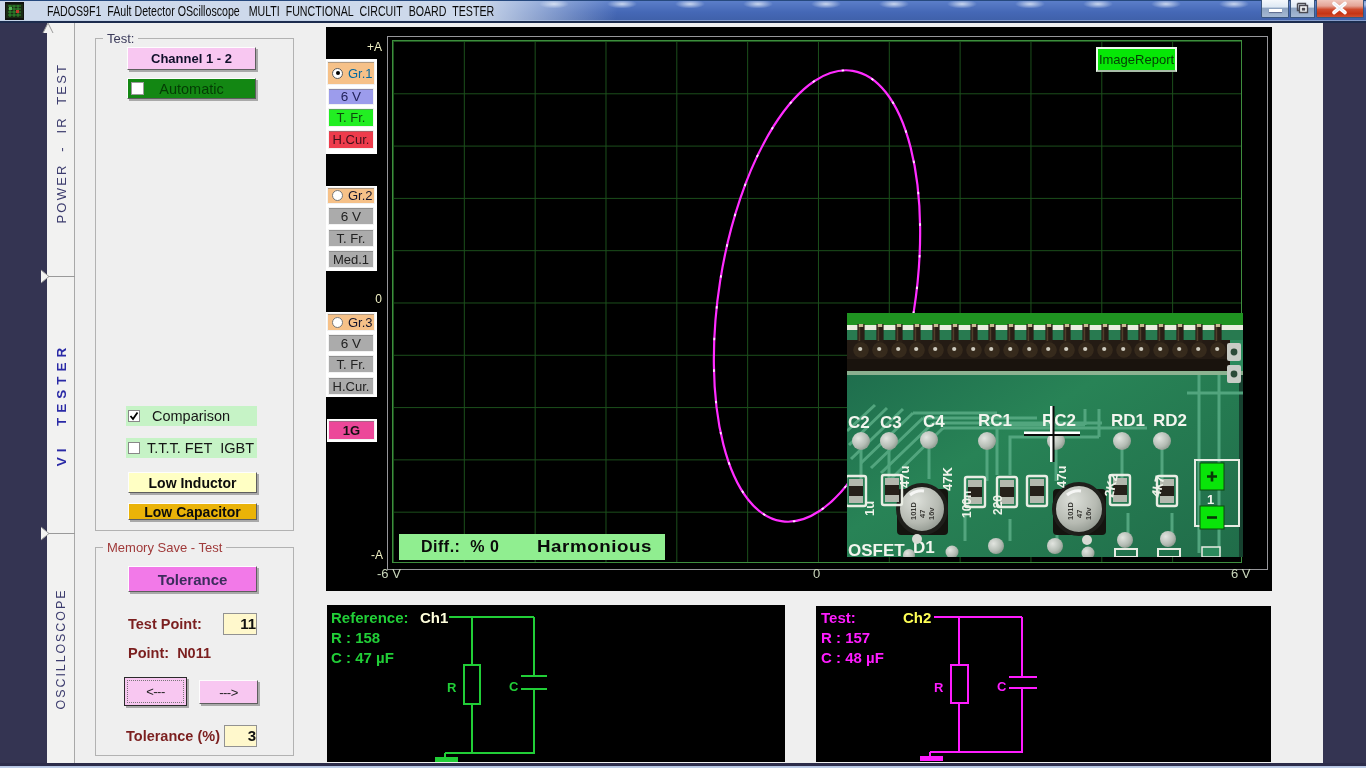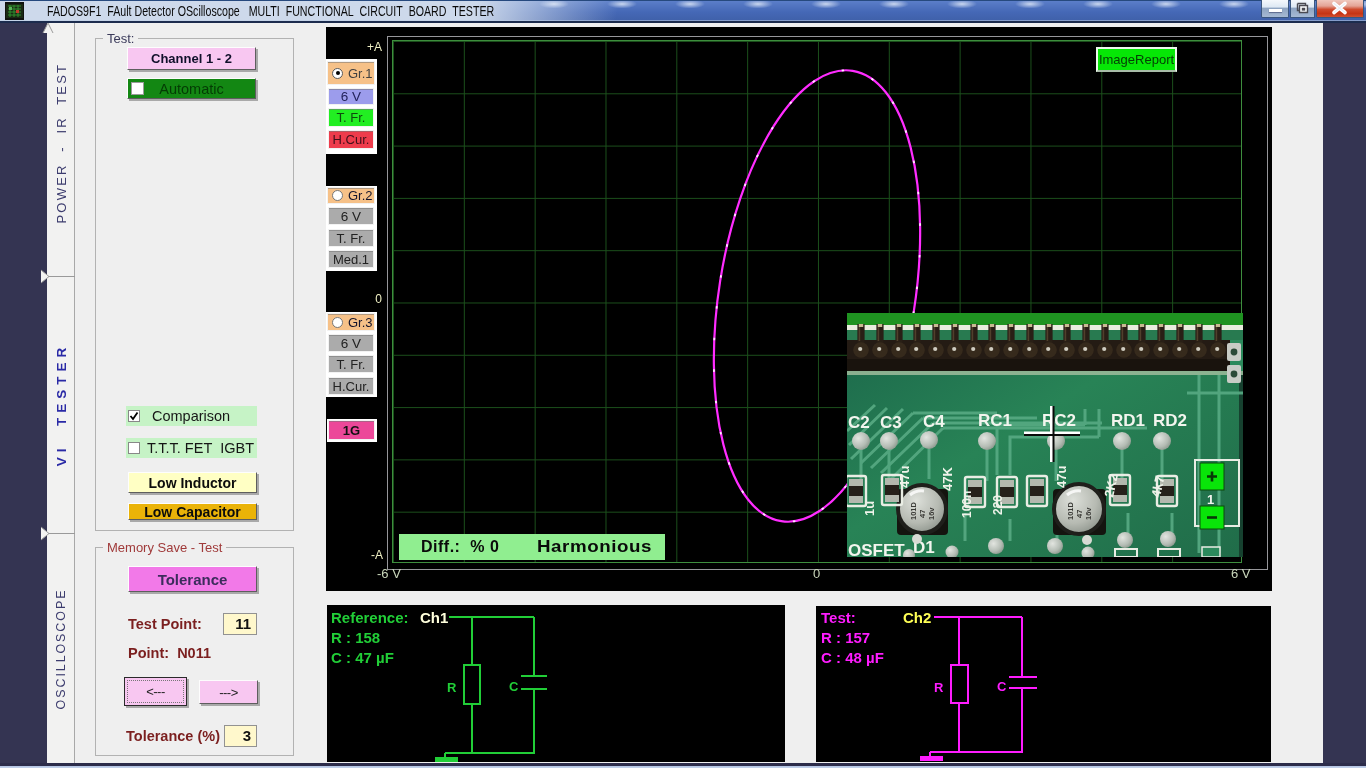--- a/index.html
+++ b/index.html
@@ -2,21 +2,21 @@
 <html><head>
 <meta charset="utf-8">
 <style>
 *{margin:0;padding:0;box-sizing:border-box}
 html,body{width:1366px;height:768px;overflow:hidden;font-family:"Liberation Sans",sans-serif;background:#EFEFEF}
 #w{position:relative;width:1366px;height:768px}
 .ab{position:absolute}
 .btn{position:absolute;display:flex;align-items:center;justify-content:center;border:1px solid;border-color:#FDFDFD #5E5E5E #5E5E5E #FDFDFD;box-shadow:2px 2px 0 rgba(100,100,100,.5)}
 .sbtn{position:absolute;display:flex;align-items:center;justify-content:center;border:1px solid #F2F2F2;font-size:13px;box-shadow:inset 0 1px 0 rgba(120,120,120,.55)}
 .maroon{color:#7B1F1F;font-weight:700;font-size:14.5px}
-.vbox{position:absolute;background:#FFF8CC;border:1px solid #929292;font-weight:700;font-size:15px;color:#111;text-align:right;padding-right:5px;line-height:20px}
+.vbox{position:absolute;background:#FFF8CC;border:1px solid #929292;font-weight:700;font-size:15px;color:#111;text-align:right;line-height:20px}
 .vtab{position:absolute;white-space:nowrap;text-align:center;transform:rotate(-90deg)}
 .glab{position:absolute;color:#F0F0C4;font-size:12px}
 </style>
 </head>
 <body>
 <div id="w">
 
 <div class="ab" id="tb" style="left:0;top:0;width:1366px;height:21px;background:linear-gradient(#5b7ec9 0,#4568b6 55%,#3f60a9 100%);border-top:1px solid #26497e;overflow:hidden">
   <div class="ab" style="left:0;top:0;width:620px;height:21px;background:linear-gradient(100deg,#cdd9eb 0,#cdd9eb 470px,rgba(205,217,235,0) 610px)"></div>
   <div class="ab" style="left:520px;top:0;width:846px;height:12px;background:radial-gradient(ellipse 20px 6px at 34px 3px,rgba(230,238,250,.8),rgba(230,238,250,0) 75%);background-size:68px 12px;background-repeat:repeat-x"></div>
@@ -85,21 +85,21 @@
 <div class="glab" style="left:1231px;top:566px;color:#C9D6BA;font-size:13px">6 V</div>
 
 <div class="ab" style="left:1096px;top:47px;width:81px;height:25px;background:#06E706;border:2px solid #ECF8EC;border-bottom-color:#A8BCA8;color:#063c06;font-size:13px;display:flex;align-items:center;justify-content:center">ImageReport</div>
 
 <div class="ab" style="left:399px;top:534px;width:266px;height:26px;background:#90EE90;display:flex;align-items:center;font-weight:700;font-size:16px;letter-spacing:.5px;color:#0a0a0a">
       <span style="margin-left:22px">Diff.:&nbsp; % 0</span>
       <span style="margin-left:38px;display:inline-block;transform:scaleX(1.17);transform-origin:0 50%">Harmonious</span>
     </div>
 
 <div class="ab" style="left:326px;top:59px;width:51px;height:95px;background:#fff"></div>
-<div class="sbtn" style="left:327px;top:61px;width:48px;height:24px;background:#F6C188;color:#404040;justify-content:flex-start">
+<div class="sbtn" style="left:327px;top:61px;width:48px;height:24px;background:#F6C188;color:#0369a1;justify-content:flex-start">
   <span style="width:11px;height:11px;border-radius:50%;background:#fff;border:1px solid #5a5a5a;margin-left:4px;position:relative">
         <span style="position:absolute;left:2.5px;top:2.5px;width:4px;height:4px;border-radius:50%;background:#000"></span>
       </span>
       <span style="margin-left:5px">Gr.1</span>
     </div>
 <div class="sbtn" style="left:328px;top:88px;width:46px;height:17px;background:#9C9CEC;color:#23235c;font-size:13.5px">6 V</div>
 <div class="sbtn" style="left:328px;top:108px;width:46px;height:19px;background:#22EE22;color:#0E4A0E">T. Fr.</div>
 <div class="sbtn" style="left:328px;top:130px;width:46px;height:19px;background:#EE3C4C;color:#42101a">H.Cur.</div>
 
 <div class="ab" style="left:326px;top:186px;width:51px;height:85px;background:#fff"></div>

